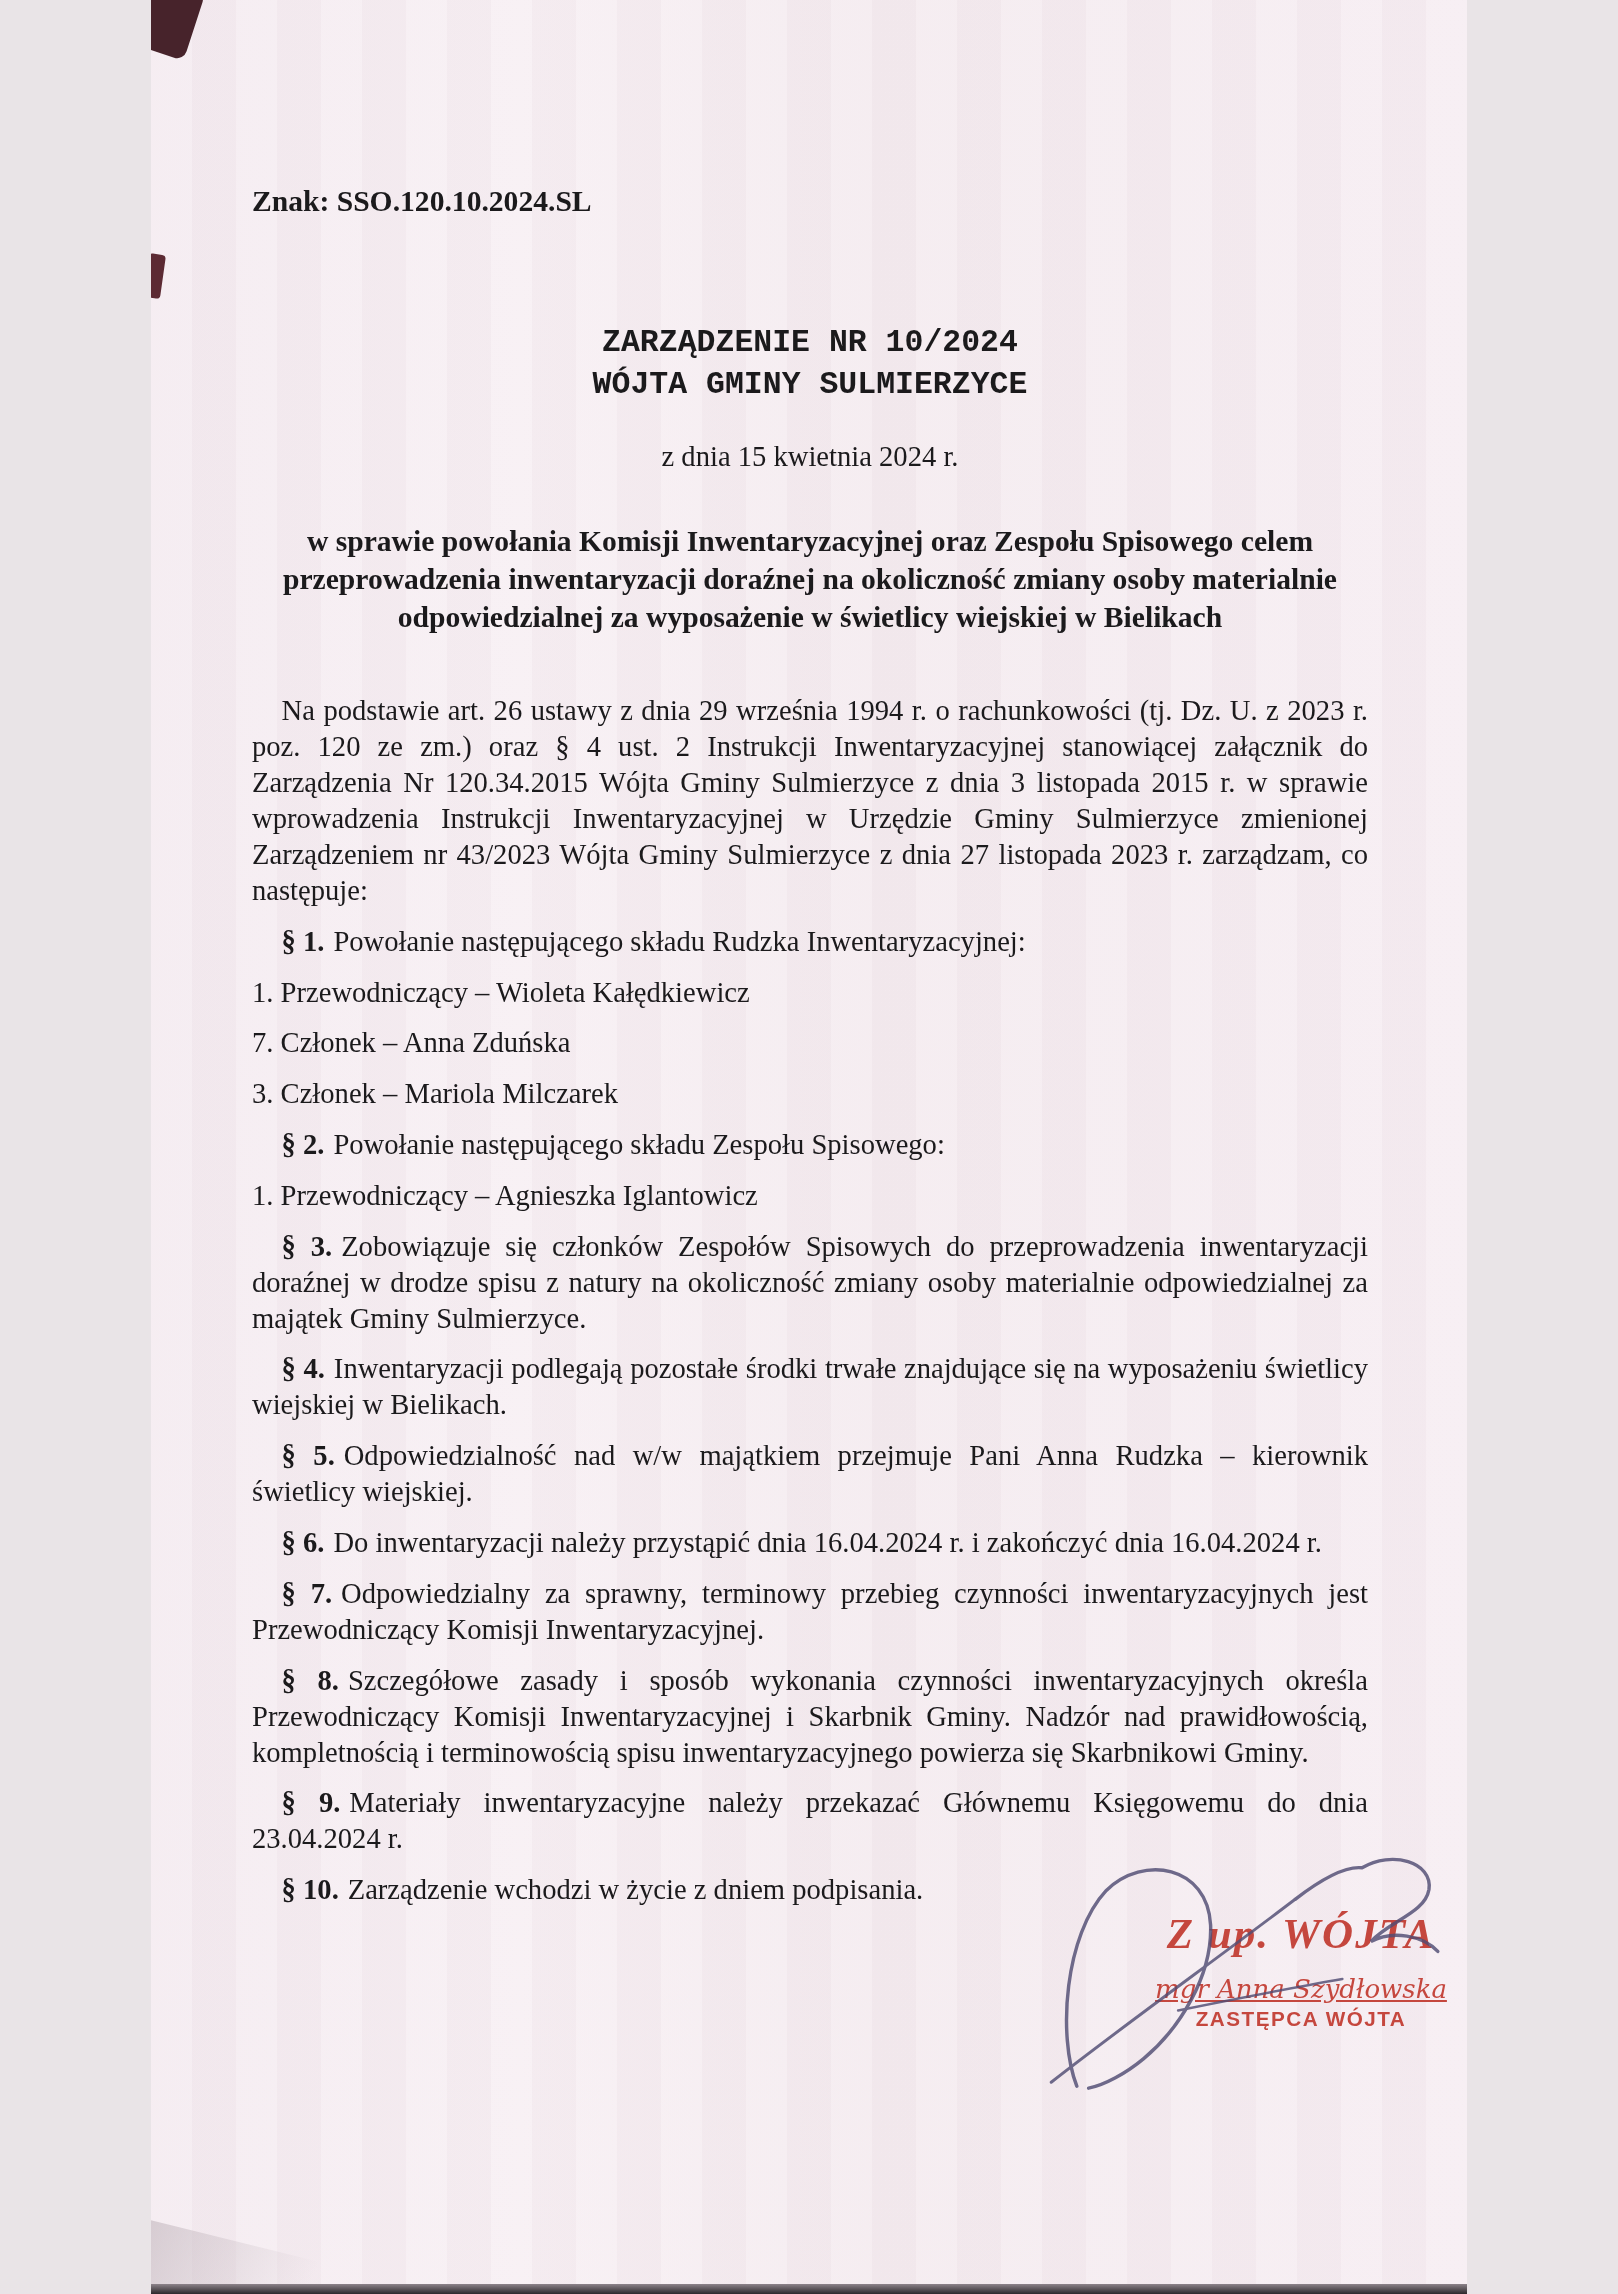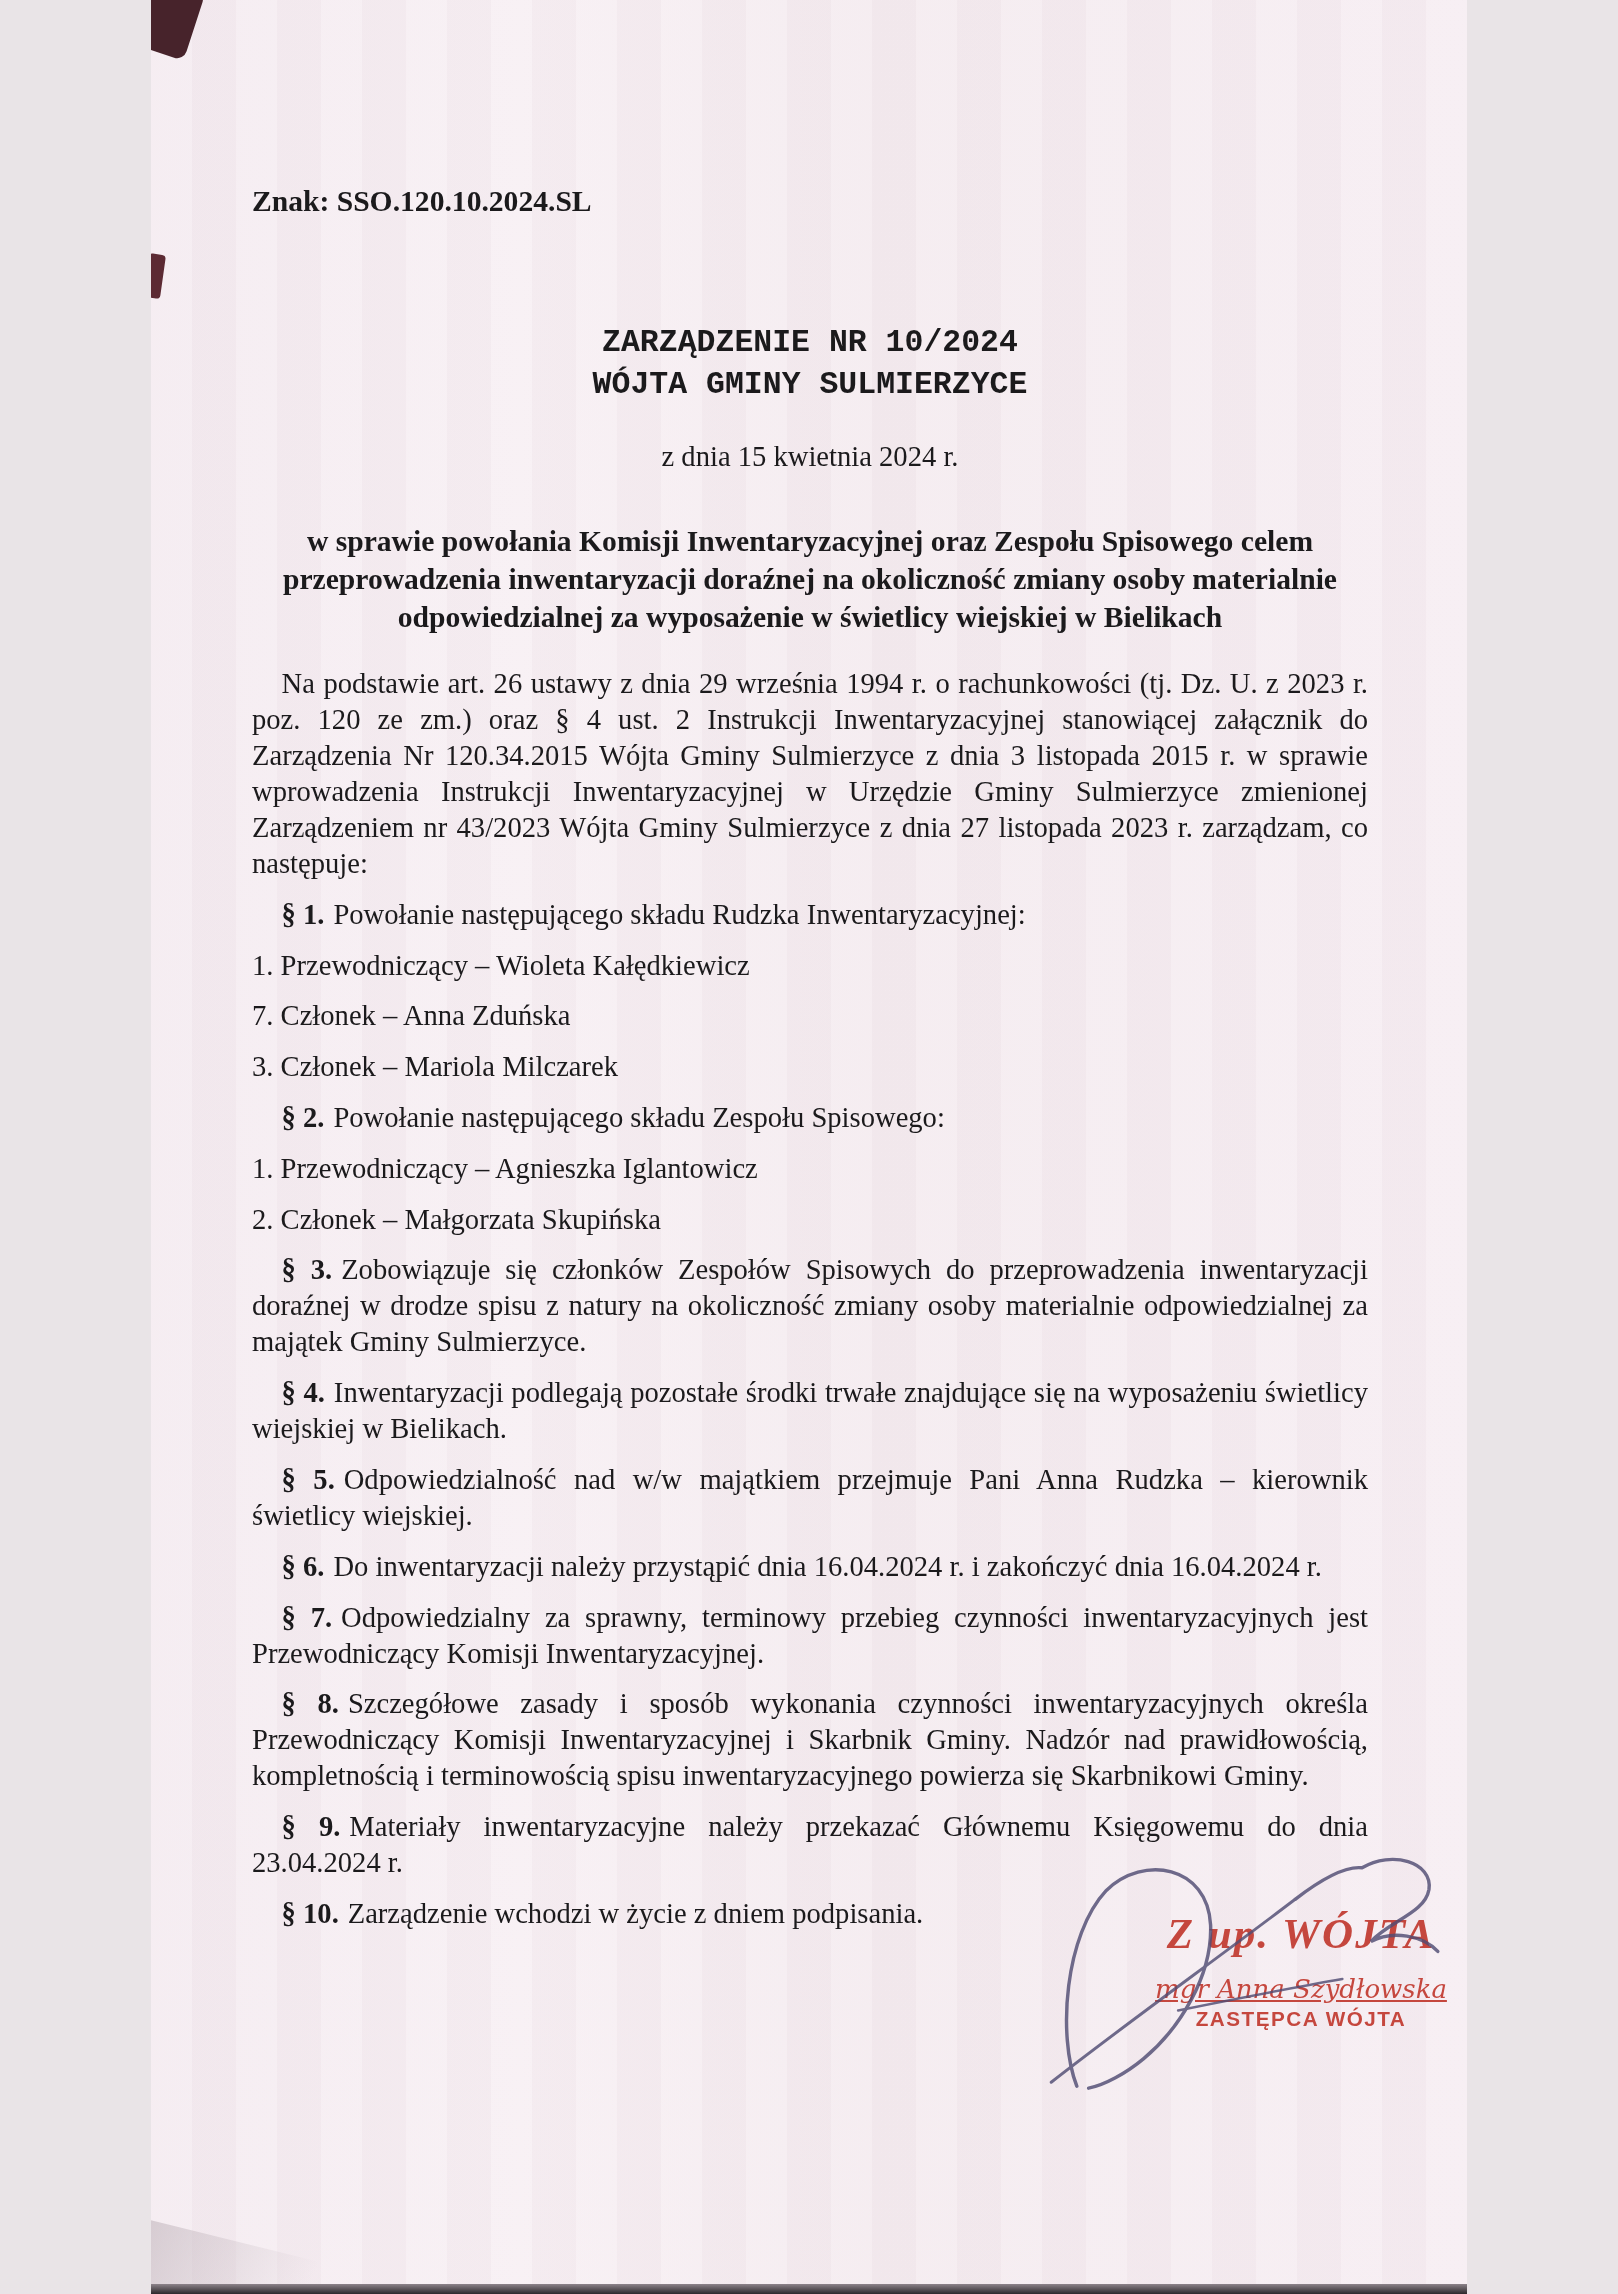--- a/index.html
+++ b/index.html
@@ -24,21 +24,21 @@
   .content {
     position: absolute; inset: 0;
     padding: 185px 99px 0 101px;
     box-sizing: border-box;
   }
   .ref { font-weight: bold; font-size: 29.6px; }
   .title-block { text-align: center; margin-top: 104px; font-weight: bold; font-size: 31.5px; line-height: 42px; font-family: Liberation Mono, monospace; }
   .date-line { text-align: center; margin-top: 35px; font-size: 28.6px; }
   .subject { text-align: center; margin: 49px auto 0; font-weight: bold; font-size: 29.6px; line-height: 38px; max-width: 1221px; }
   .preamble {
-    margin-top: 30px; font-size: 28.6px; line-height: 36px;
+    margin-top: 57px; font-size: 28.6px; line-height: 36px;
     text-align: justify; text-align-last: left; text-indent: 29.6px;
   }
   .sections { margin-top: 13.8px; }
   .para { font-size: 28.6px; line-height: 36px; margin: 14.8px 0; }
   .sec { text-indent: 29.6px; text-align: justify; text-align-last: left; }
   .item { text-indent: 0; text-align: left; }
   .sec-label { margin-right: 8.9px; }
 
   
   .stamp {
@@ -91,21 +91,20 @@
 
     <div class="sections">
 
       <p class="para sec"><b class="sec-label">§ 1.</b><span>Powołanie następującego składu Rudzka Inwentaryzacyjnej:</span></p>
       <p class="para item">1. Przewodniczący – Wioleta Kałędkiewicz</p>
       <p class="para item">7. Członek – Anna Zduńska</p>
       <p class="para item">3. Członek – Mariola Milczarek</p>
 
       <p class="para sec"><b class="sec-label">§ 2.</b><span>Powołanie następującego składu Zespołu Spisowego:</span></p>
       <p class="para item">1. Przewodniczący – Agnieszka Iglantowicz</p>
-      <p class="para item">2. Członek – Małgorzata Skupińska</p>
 
       <p class="para sec"><b class="sec-label">§ 3.</b><span>Zobowiązuje się członków Zespołów Spisowych do przeprowadzenia inwentaryzacji doraźnej w drodze spisu z natury na okoliczność zmiany osoby materialnie odpowiedzialnej za majątek Gminy Sulmierzyce.</span></p>
 
       <p class="para sec"><b class="sec-label">§ 4.</b><span>Inwentaryzacji podlegają pozostałe środki trwałe znajdujące się na wyposażeniu świetlicy wiejskiej w Bielikach.</span></p>
 
       <p class="para sec"><b class="sec-label">§ 5.</b><span>Odpowiedzialność nad w/w majątkiem przejmuje Pani Anna Rudzka – kierownik świetlicy wiejskiej.</span></p>
 
       <p class="para sec"><b class="sec-label">§ 6.</b><span>Do inwentaryzacji należy przystąpić dnia 16.04.2024 r. i zakończyć dnia 16.04.2024 r.</span></p>
 
       <p class="para sec"><b class="sec-label">§ 7.</b><span>Odpowiedzialny za sprawny, terminowy przebieg czynności inwentaryzacyjnych jest Przewodniczący Komisji Inwentaryzacyjnej.</span></p>

